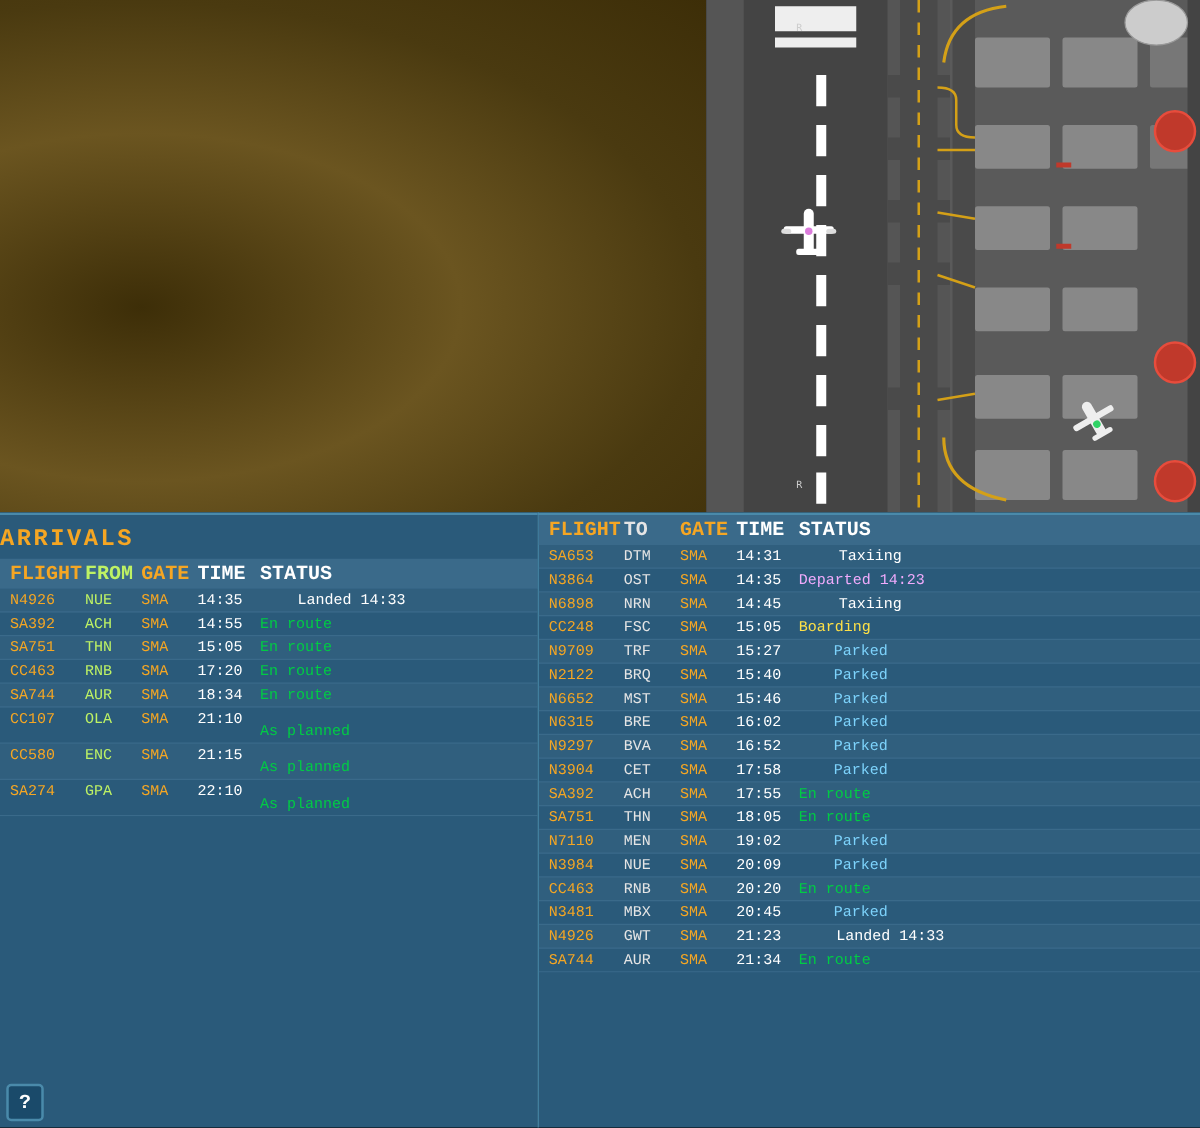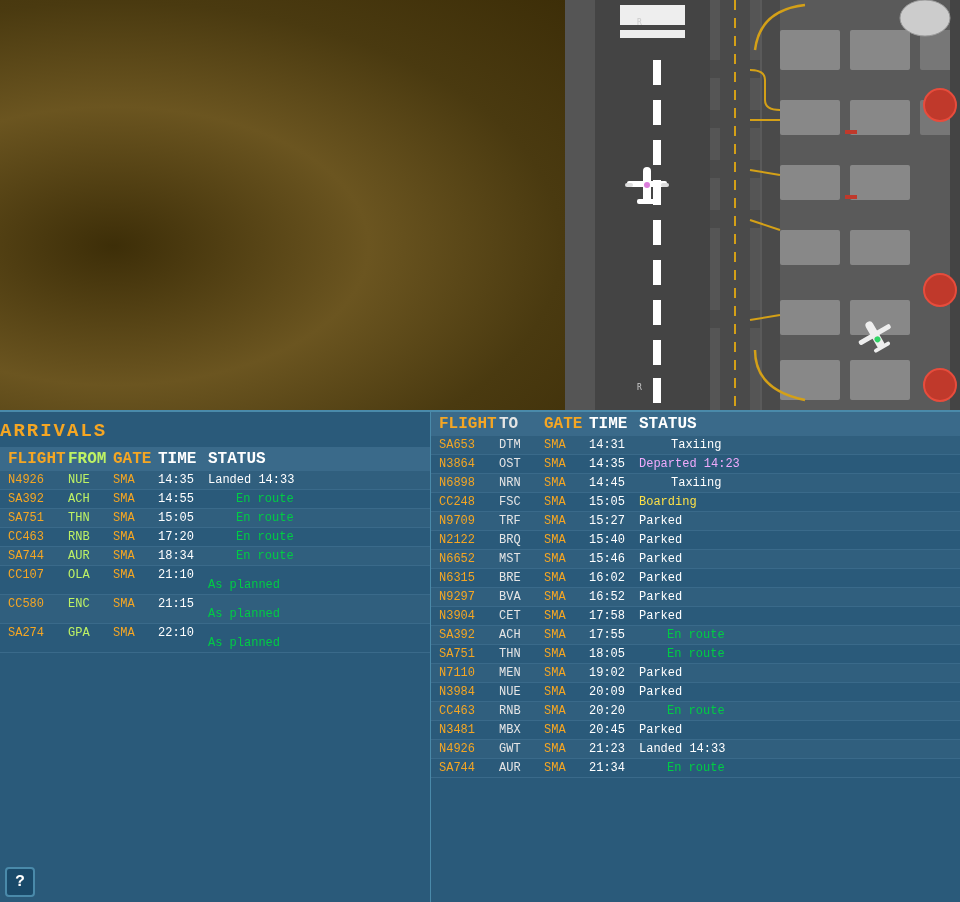--- a/index.html
+++ b/index.html
@@ -103,27 +103,27 @@
     .arr-time { width: 50px; color: #fff; }
     .arr-status { width: 150px; }
 
     
     .dep-flight { width: 60px; color: #f5a623; }
     .dep-to { width: 45px; color: #e5e5e5; }
     .dep-gate { width: 45px; color: #f5a623; }
     .dep-time { width: 50px; color: #fff; }
     .dep-status { width: 200px; }
 
-    .status-landed { color: #fff; }
-    .status-enroute { color: #00cc44; margin-left: 28px; }
+    .status-landed { color: #fff; margin-left: 30px; }
+    .status-enroute { color: #00cc44; }
     .status-asplanned { color: #00cc44; margin-top: 10px; }
     .status-taxiing { color: #fff; margin-left: 32px; }
     .status-departed { color: #f0abfc; }
     .status-boarding { color: #fde047; }
-    .status-parked { color: #ffffff; }
+    .status-parked { color: #7dd3fc; margin-left: 28px; }
 
     
     #help-btn {
       position: absolute;
       bottom: 5px;
       left: 5px;
       width: 30px;
       height: 30px;
       background: #1a4a6a;
       border: 2px solid #4a8aaa;

